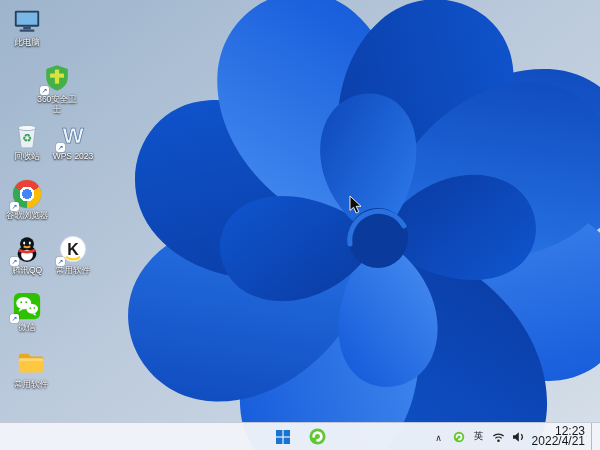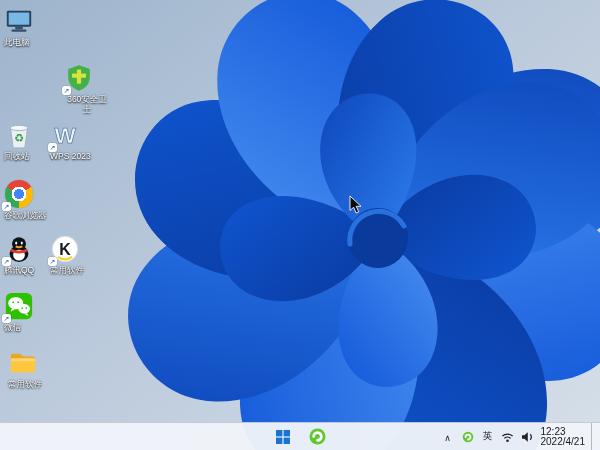--- a/index.html
+++ b/index.html
@@ -1,42 +1,42 @@
 <!DOCTYPE html>
 <html><head>
 <meta charset="utf-8">
 <style>
   *{box-sizing:border-box;margin:0;padding:0}
   html,body{width:600px;height:450px;overflow:hidden}
   body{font-family:"Liberation Sans","DejaVu Sans",sans-serif;background:#9fb6cd}
   .stage{position:relative;width:600px;height:450px;overflow:hidden}
   .wallpaper{position:absolute;left:0;top:0;width:600px;height:450px}
   
-  .dicon{position:absolute;width:46px;height:56px;display:flex;flex-direction:column;align-items:flex-start;cursor:pointer}
+  .dicon{position:absolute;width:46px;height:56px;display:flex;flex-direction:column;align-items:center;cursor:pointer}
   .glyph{position:relative;width:30px;height:30px;flex:0 0 30px}
   .glyph svg{width:30px;height:30px;display:block}
   .badge{position:absolute;left:-2px;bottom:-2px;width:9px;height:9px;background:#fff;border-radius:2px;
          box-shadow:0 0 1px rgba(0,0,0,.7);font-size:7px;line-height:9px;text-align:center;color:#1a57c4}
   .dlabel{margin-top:2px;font-size:8.5px;line-height:9.5px;color:#fff;text-align:center;
           text-shadow:0 1px 2px rgba(0,0,0,.9),0 0 2px rgba(0,0,0,.6);max-width:46px;word-break:break-all}
   .chrome-ball{width:28px;height:28px;margin:1px;border-radius:50%;
     background:
       radial-gradient(circle,#4285f4 0 5px,#ffffff 5px 7.5px,rgba(0,0,0,0) 7.5px),
       conic-gradient(from -60deg,#ea4335 0 120deg,#fbbc05 120deg 240deg,#34a853 240deg 360deg);
     box-shadow:0 0 1px rgba(0,0,0,.4)}
   
   .taskbar{position:absolute;left:0;right:0;bottom:0;height:28px;background:rgba(240,244,249,.96);
            border-top:1px solid rgba(160,170,185,.55);display:flex;align-items:center;z-index:5}
   .task-center{position:absolute;left:50%;transform:translateX(-50%);display:flex;gap:8px;align-items:center;height:100%}
   .tbtn{width:26px;height:24px;display:flex;align-items:center;justify-content:center;border-radius:4px;cursor:pointer}
   .tray{position:absolute;right:0;display:flex;align-items:center;gap:6px;height:100%;padding-right:5px}
   .tray-item{display:flex;align-items:center;justify-content:center;height:22px;min-width:14px;border-radius:3px;cursor:pointer;color:#1b1f24}
   .chev{font-size:9px;color:#222;transform:translateY(1px)}
   .ime{font-size:9.5px;color:#15181c}
-  .clock{font-size:10px;line-height:9.5px;color:#15181c}
+  .clock{font-size:12px;line-height:9.5px;text-align:right;color:#15181c}
   .show-desktop{width:4px;height:100%;border-left:1px solid rgba(120,130,145,.5);cursor:pointer}
   
   .cursor{position:absolute;left:349px;top:195px;width:13px;height:19px;z-index:9;pointer-events:none}
 </style>
 </head>
 <body>
 
 <div class="stage">
 
   <svg class="wallpaper" viewBox="0 0 600 450" preserveAspectRatio="none">
@@ -151,21 +151,21 @@
       <svg viewBox="0 0 32 32">
           <path d="M3 8 a2 2 0 0 1 2 -2 h8 l3 3 h11 a2 2 0 0 1 2 2 v2 H3 Z" fill="#e9a825"></path>
           <rect x="3" y="11" width="26" height="15" rx="2" fill="#fdc840"></rect>
           <rect x="3" y="11" width="26" height="3" fill="rgba(255,255,255,0.25)"></rect>
         </svg>
     </div>
     <div class="dlabel">常用软件</div>
   </div>
 
 
-  <div class="dicon" style="left:64px;top:63px">
+  <div class="dicon" style="left:34px;top:63px">
     <div class="glyph">
       <svg viewBox="0 0 32 32">
           <path d="M16 2.5 L27.5 6.5 V15 c0 7.5 -5 12.5 -11.5 14.5 C9.5 27.5 4.5 22.5 4.5 15 V6.5 Z" fill="#43b049"></path>
           <rect x="13.7" y="7" width="4.6" height="15" rx="1" fill="#d7e23c"></rect>
           <rect x="8.5" y="11.2" width="15" height="4.6" rx="1" fill="#d7e23c"></rect>
         </svg>
       <div class="badge">↗</div>
     </div>
     <div class="dlabel">360安全卫士</div>
   </div>

